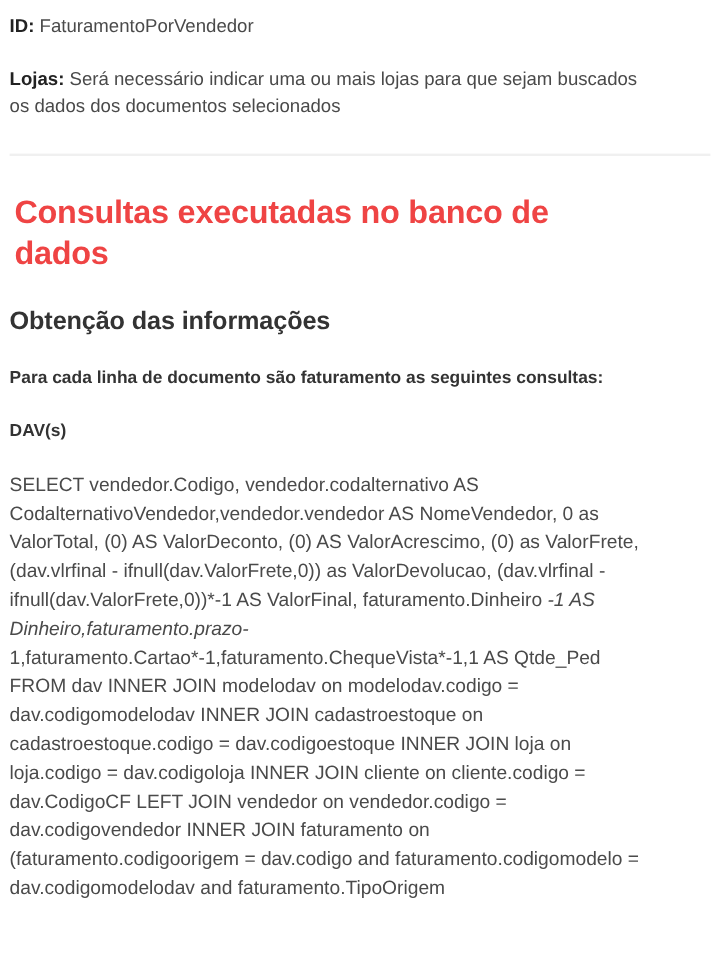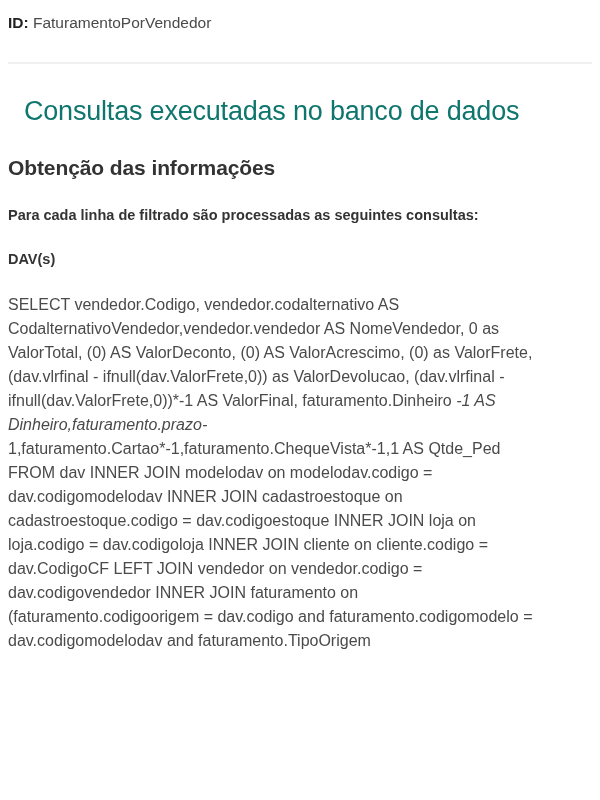--- a/index.html
+++ b/index.html
@@ -47,23 +47,23 @@
     border: 0;
     border-top: 2px solid #f0f0f0;
     margin: 28px 0 30px 0;
     width: 584px;
   }
 
   
   .h2 {
     font-size: 27px;
     line-height: 34px;
-    font-weight: normal;
-    color: #0f766e;
-    margin: 0 0 26px 16px;
+    font-weight: bold;
+    color: #ef4444;
+    margin: 0 0 26px 4px;
     letter-spacing: -0.2px;
   }
   .h3 {
     font-size: 21px;
     line-height: 27px;
     font-weight: bold;
     color: #333333;
     margin: 0 0 24px 0;
     letter-spacing: -0.1px;
   }
@@ -97,28 +97,31 @@
 
   <div>
 
     <p class="meta-line">
       <span class="meta-label">ID:</span><span class="meta-value"> FaturamentoPorVendedor</span>
     </p>
 
 
 
 
+    <p class="meta-line">
+      <span class="meta-label">Lojas:</span><span class="meta-value"> Será necessário indicar uma ou mais lojas para que sejam buscados os dados dos documentos selecionados</span>
+    </p>
 
   </div>
 
   <hr class="divider">
 
   <h2 class="h2">Consultas executadas no banco de dados</h2>
 
   <h3 class="h3">Obtenção das informações</h3>
 
-  <p class="lead">Para cada linha de filtrado são processadas as seguintes consultas:</p>
+  <p class="lead">Para cada linha de documento são faturamento as seguintes consultas:</p>
 
   <p class="lead">DAV(s)</p>
 
   <p class="sql"><span>SELECT vendedor.Codigo, vendedor.codalternativo AS CodalternativoVendedor,vendedor.vendedor AS NomeVendedor, 0 as ValorTotal, (0) AS ValorDeconto, (0) AS ValorAcrescimo, (0) as ValorFrete, (dav.vlrfinal - ifnull(dav.ValorFrete,0)) as ValorDevolucao, (dav.vlrfinal - ifnull(dav.ValorFrete,0))*-1 AS ValorFinal, faturamento.Dinheiro </span><span class="em">-1 AS Dinheiro,faturamento.prazo-</span><span>1,faturamento.Cartao*-1,faturamento.ChequeVista*-1,1 AS Qtde_Ped FROM dav INNER JOIN modelodav on modelodav.codigo = dav.codigomodelodav INNER JOIN cadastroestoque on cadastroestoque.codigo = dav.codigoestoque INNER JOIN loja on loja.codigo = dav.codigoloja INNER JOIN cliente on cliente.codigo = dav.CodigoCF LEFT JOIN vendedor on vendedor.codigo = dav.codigovendedor INNER JOIN faturamento on (faturamento.codigoorigem = dav.codigo and faturamento.codigomodelo = dav.codigomodelodav and faturamento.TipoOrigem</span></p>
 
 </div>
 
 </body></html>

